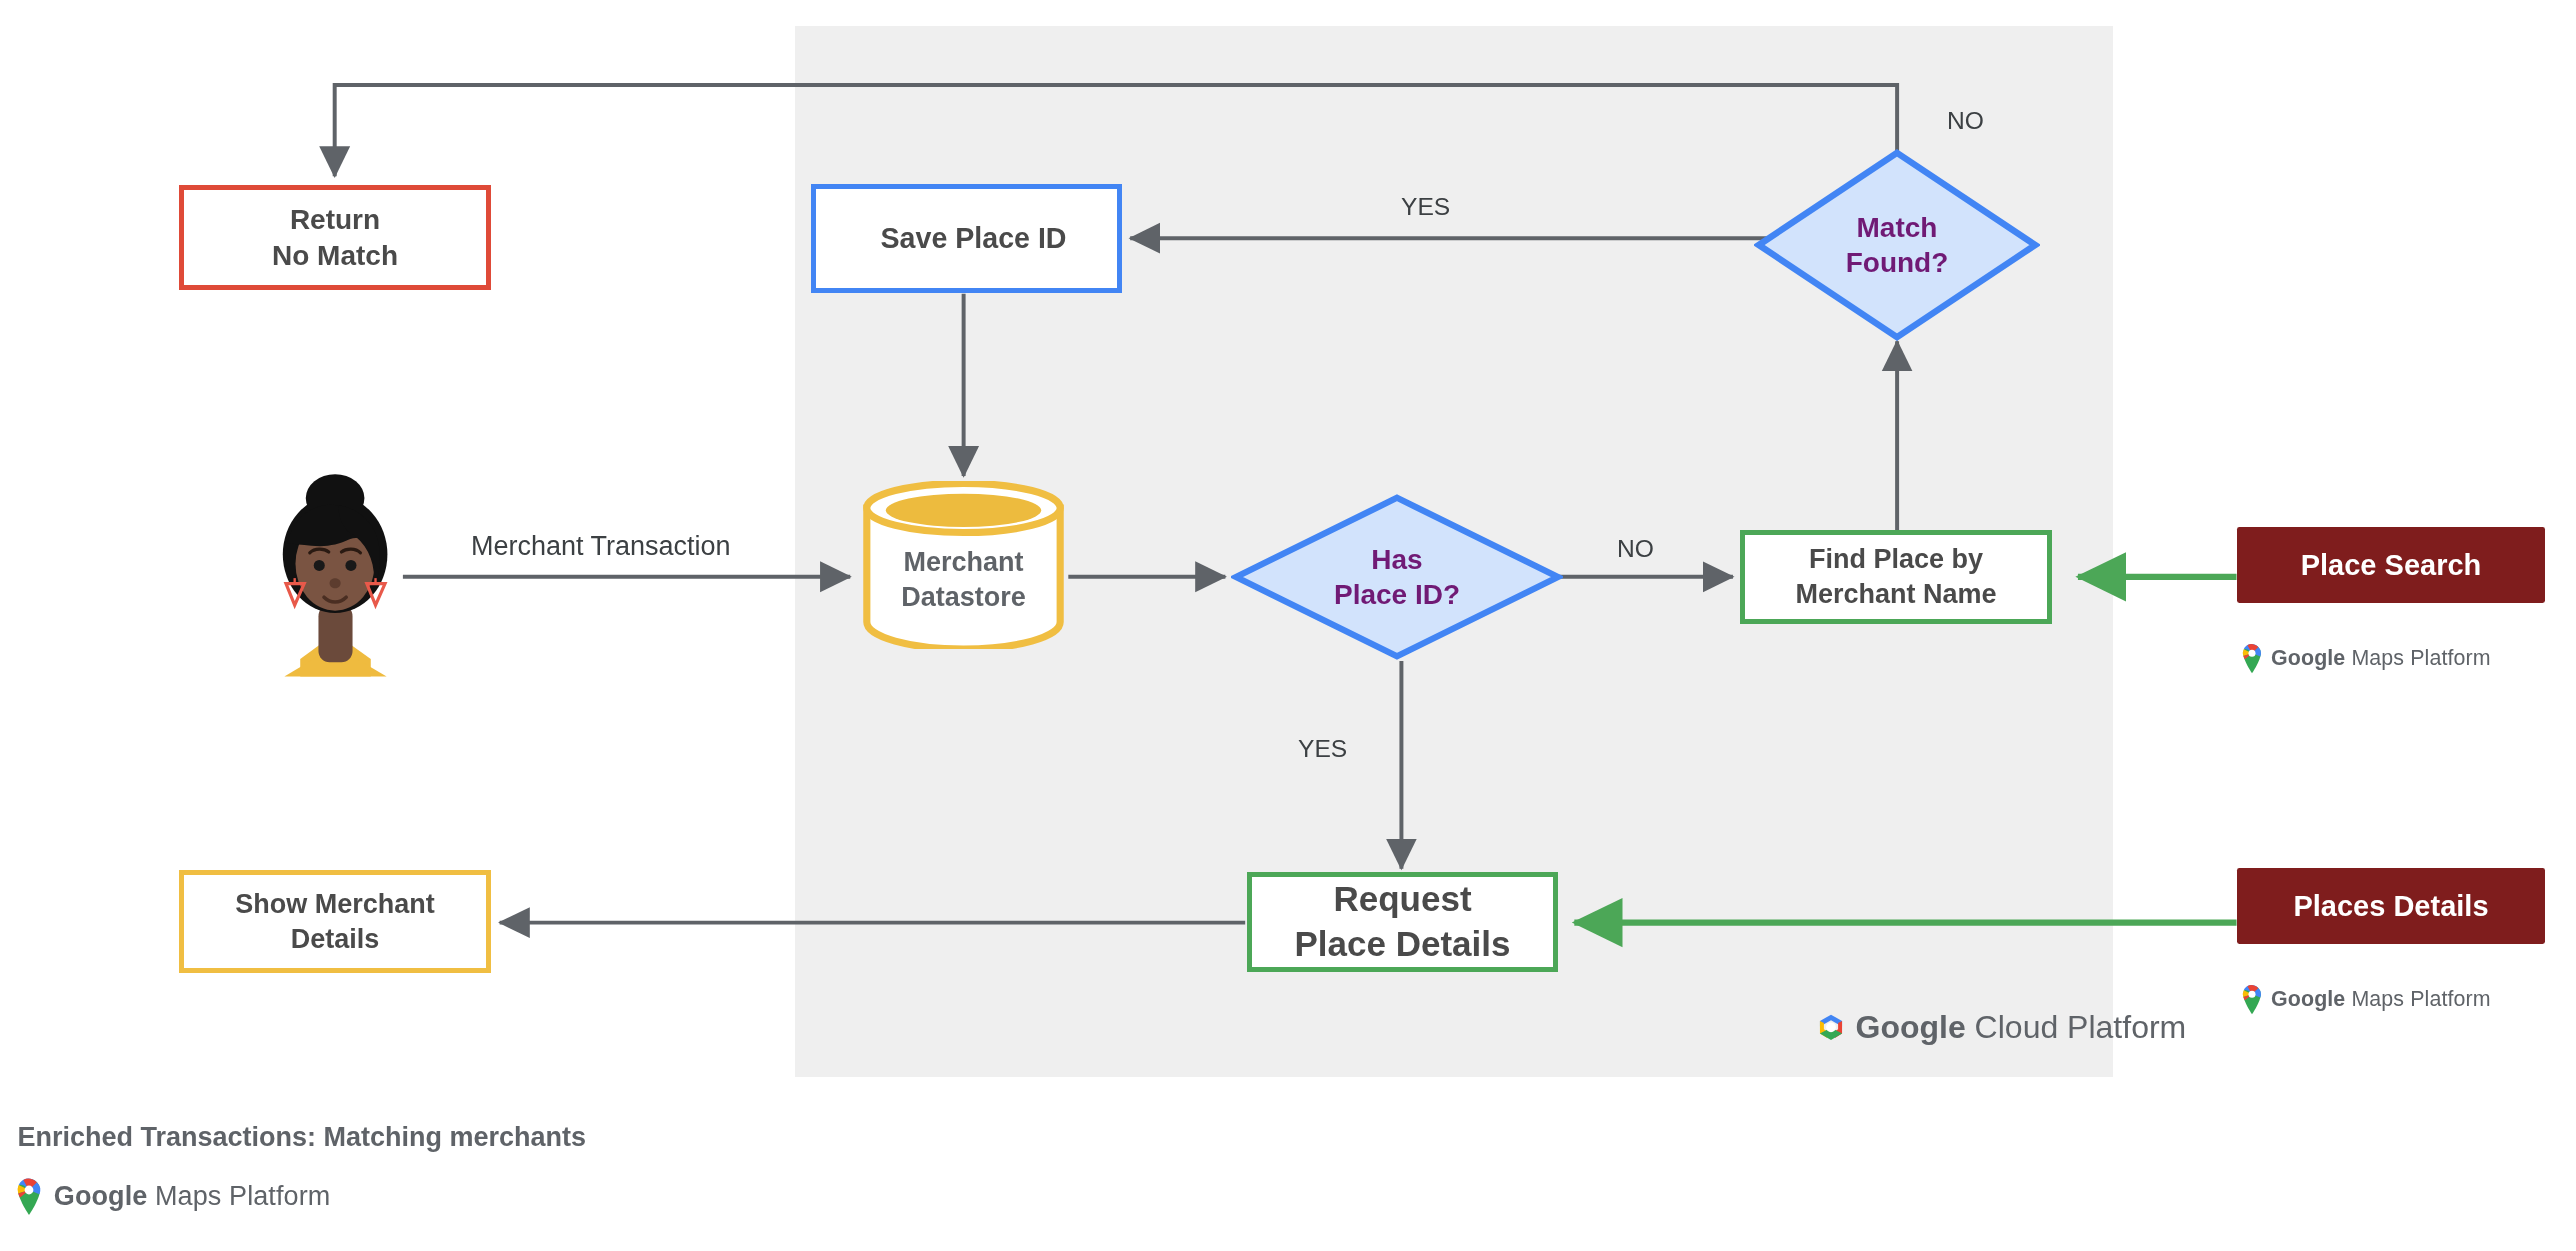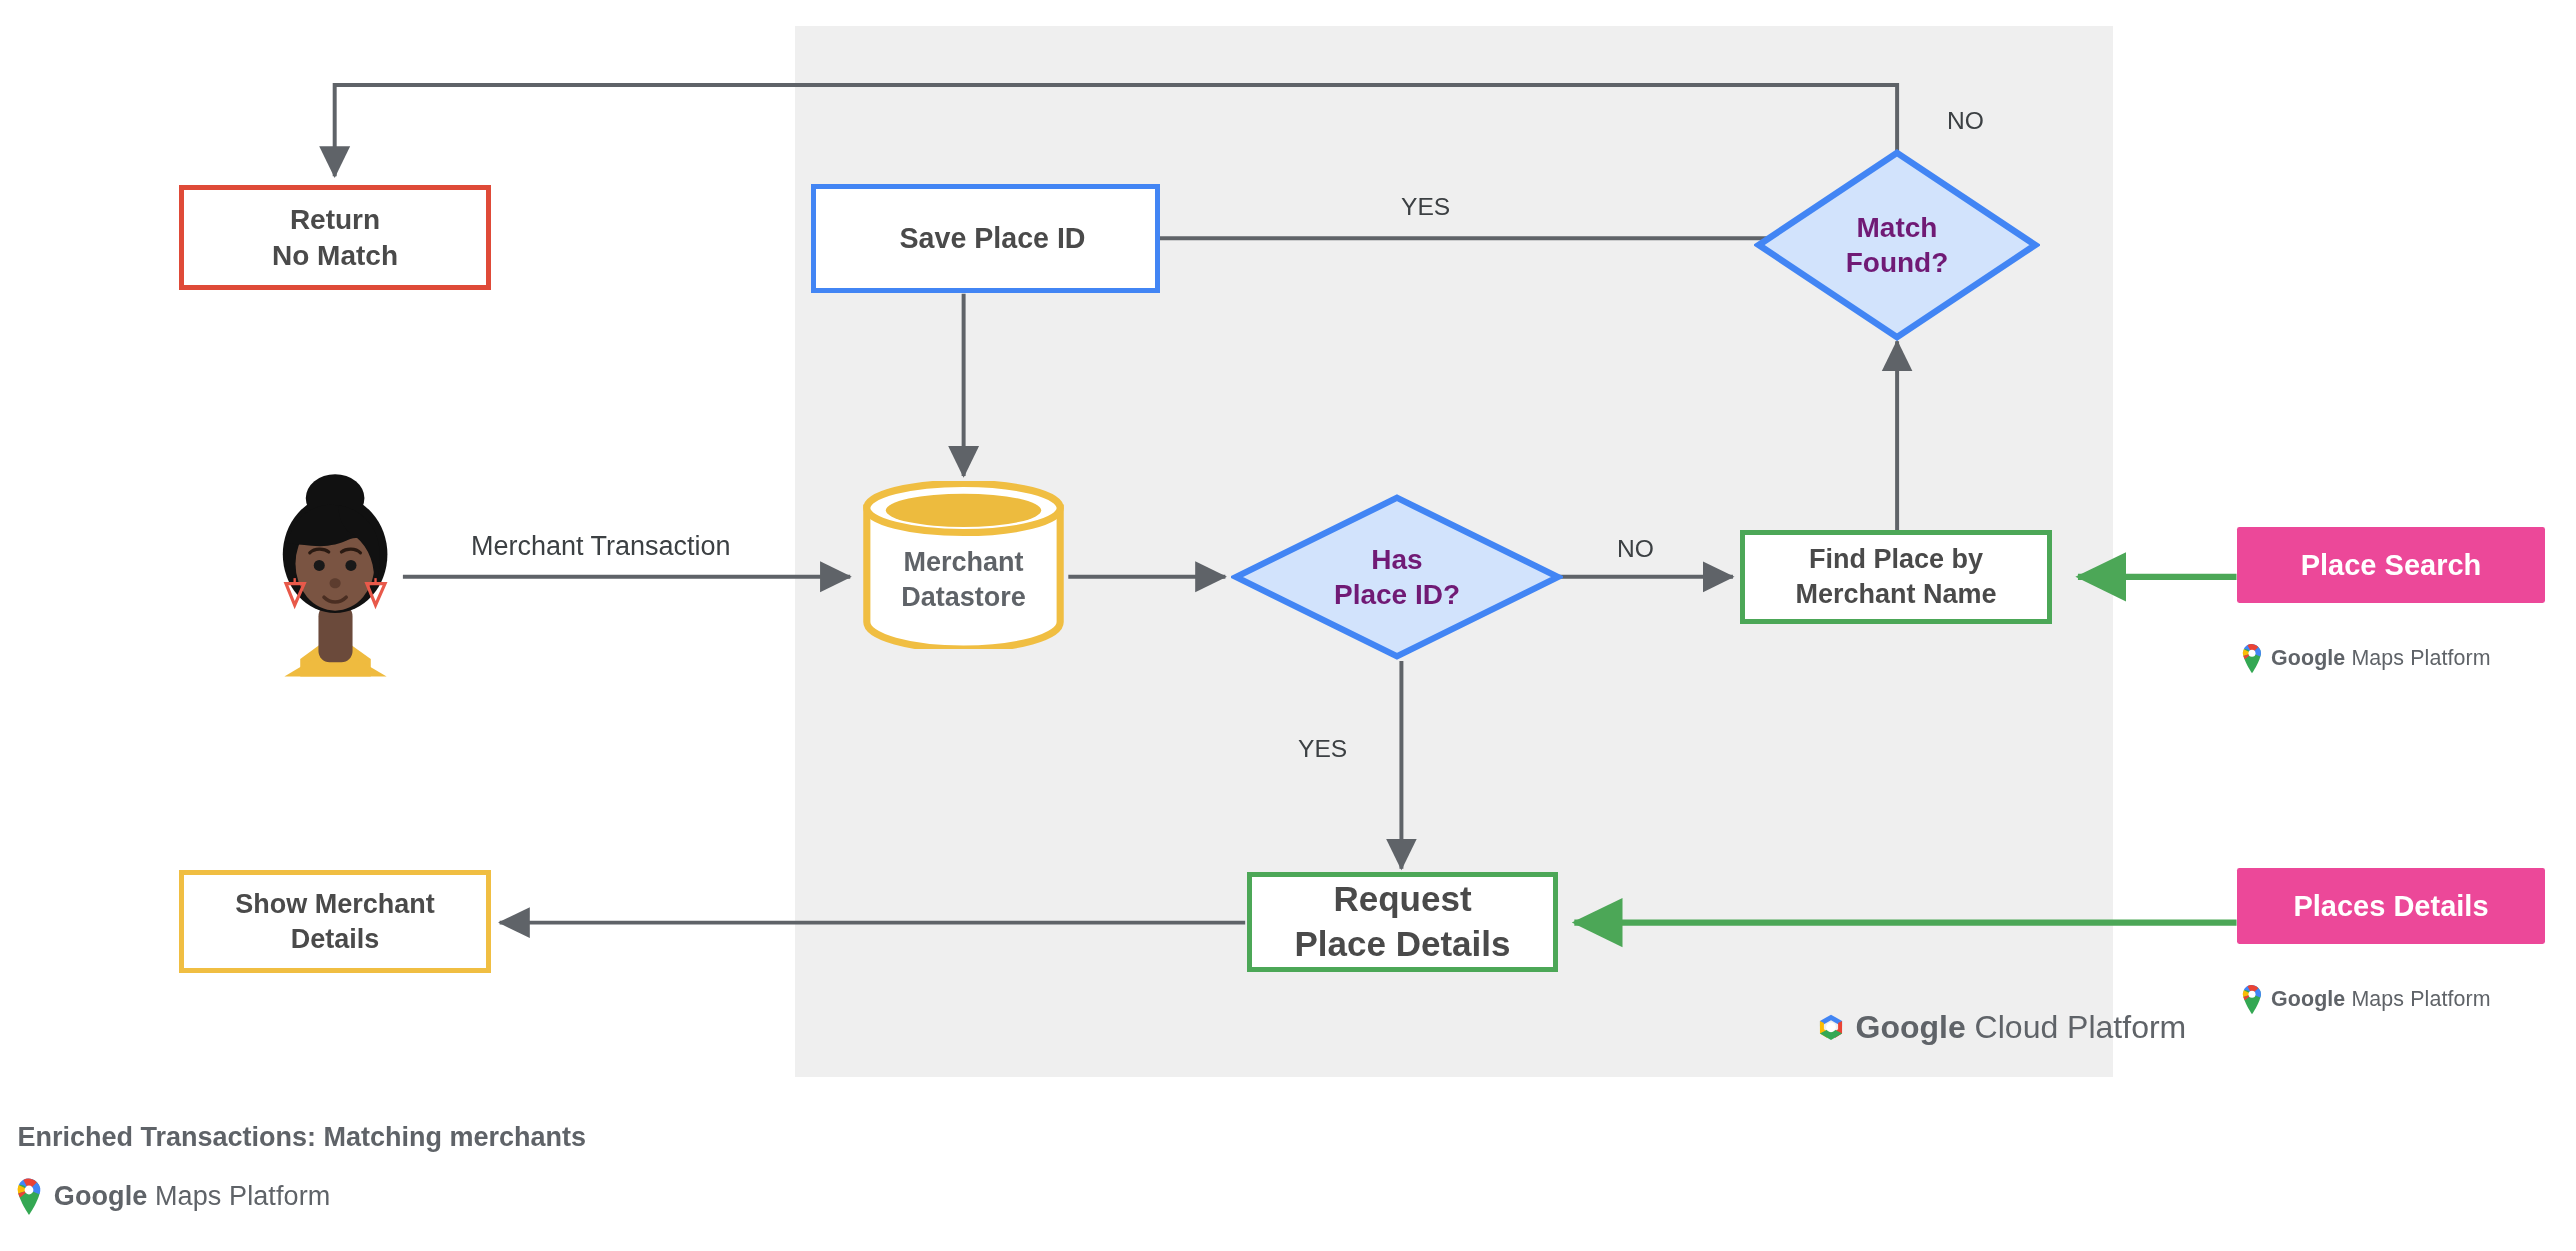--- a/index.html
+++ b/index.html
@@ -101,21 +101,21 @@
   .edge-label {
     position: absolute;
     color: #3c4043;
     font-weight: normal;
     white-space: nowrap;
   }
   
   .product-btn {
     position: absolute;
     box-sizing: border-box;
-    background: #ec4899;
+    background: #7f1d1d;
     color: #ffffff;
     font-weight: bold;
     font-size: 29px;
     display: flex;
     align-items: center;
     justify-content: center;
     border-radius: 2.4px;
   }
   
   .gmp-lockup {
@@ -215,21 +215,21 @@
 
       <path d="M2820,727 L2620,727" marker-end="url(#ah-green)"></path>
 
       <path d="M2820,1163 L1985,1163" marker-end="url(#ah-green)"></path>
     </g>
   </svg>
 
   <div class="node red" style="left:179px; top:185px; width:312px; height:105px; font-size:28px;">Return
 No Match</div>
 
-  <div class="node blue" style="left:811px; top:184px; width:349px; height:109px; font-size:28.6px;padding-left:14px;">Save Place ID</div>
+  <div class="node blue" style="left:811px; top:184px; width:311px; height:109px; font-size:28.6px;padding-left:14px;">Save Place ID</div>
 
   <div class="diamond-wrap" style="left:1754px; top:148px; width:286px; height:194px;">
     <svg width="286" height="194" viewBox="0 0 360 244">
       <polygon points="180,6 354,122 180,238 6,122" fill="#D2E3FC" stroke="#4285F4" stroke-width="8"></polygon>
     </svg>
     <div class="diamond-label" style="font-size:28px;">Match
 Found?</div>
   </div>
 
   <div id="datastore">

